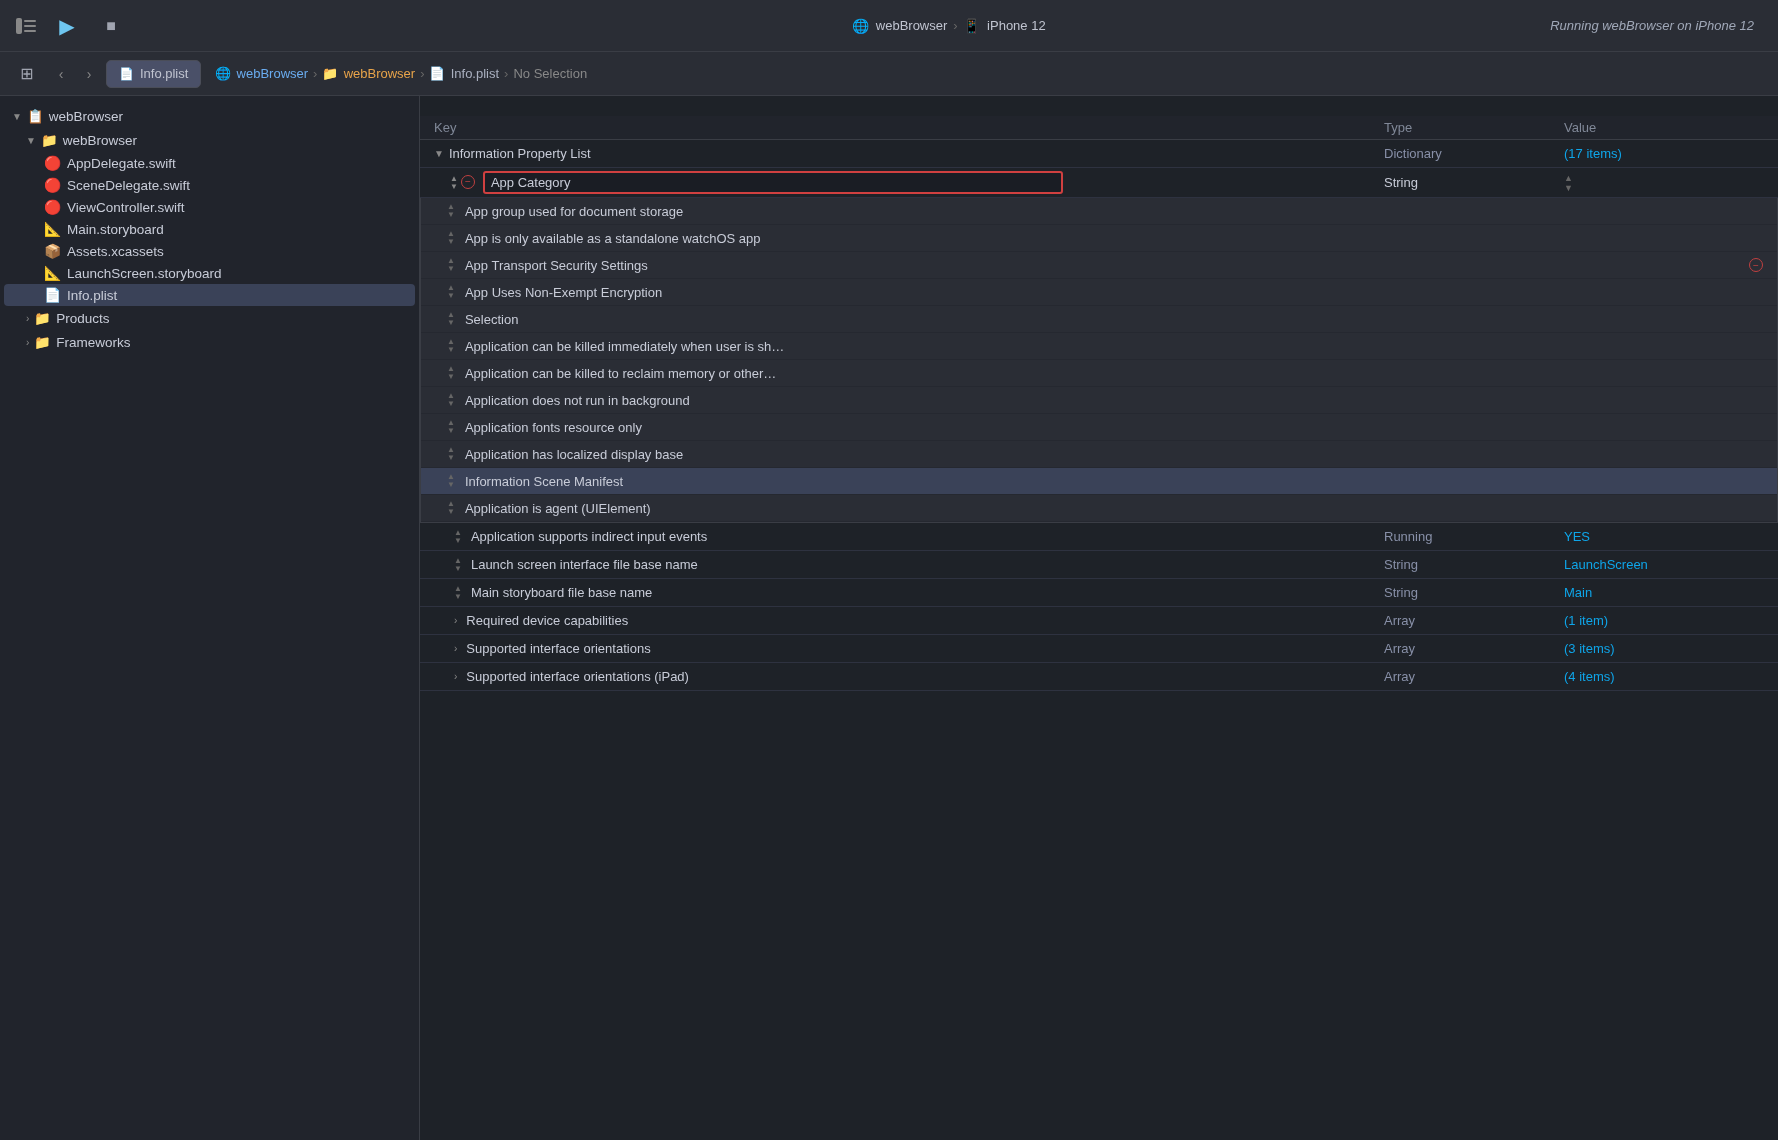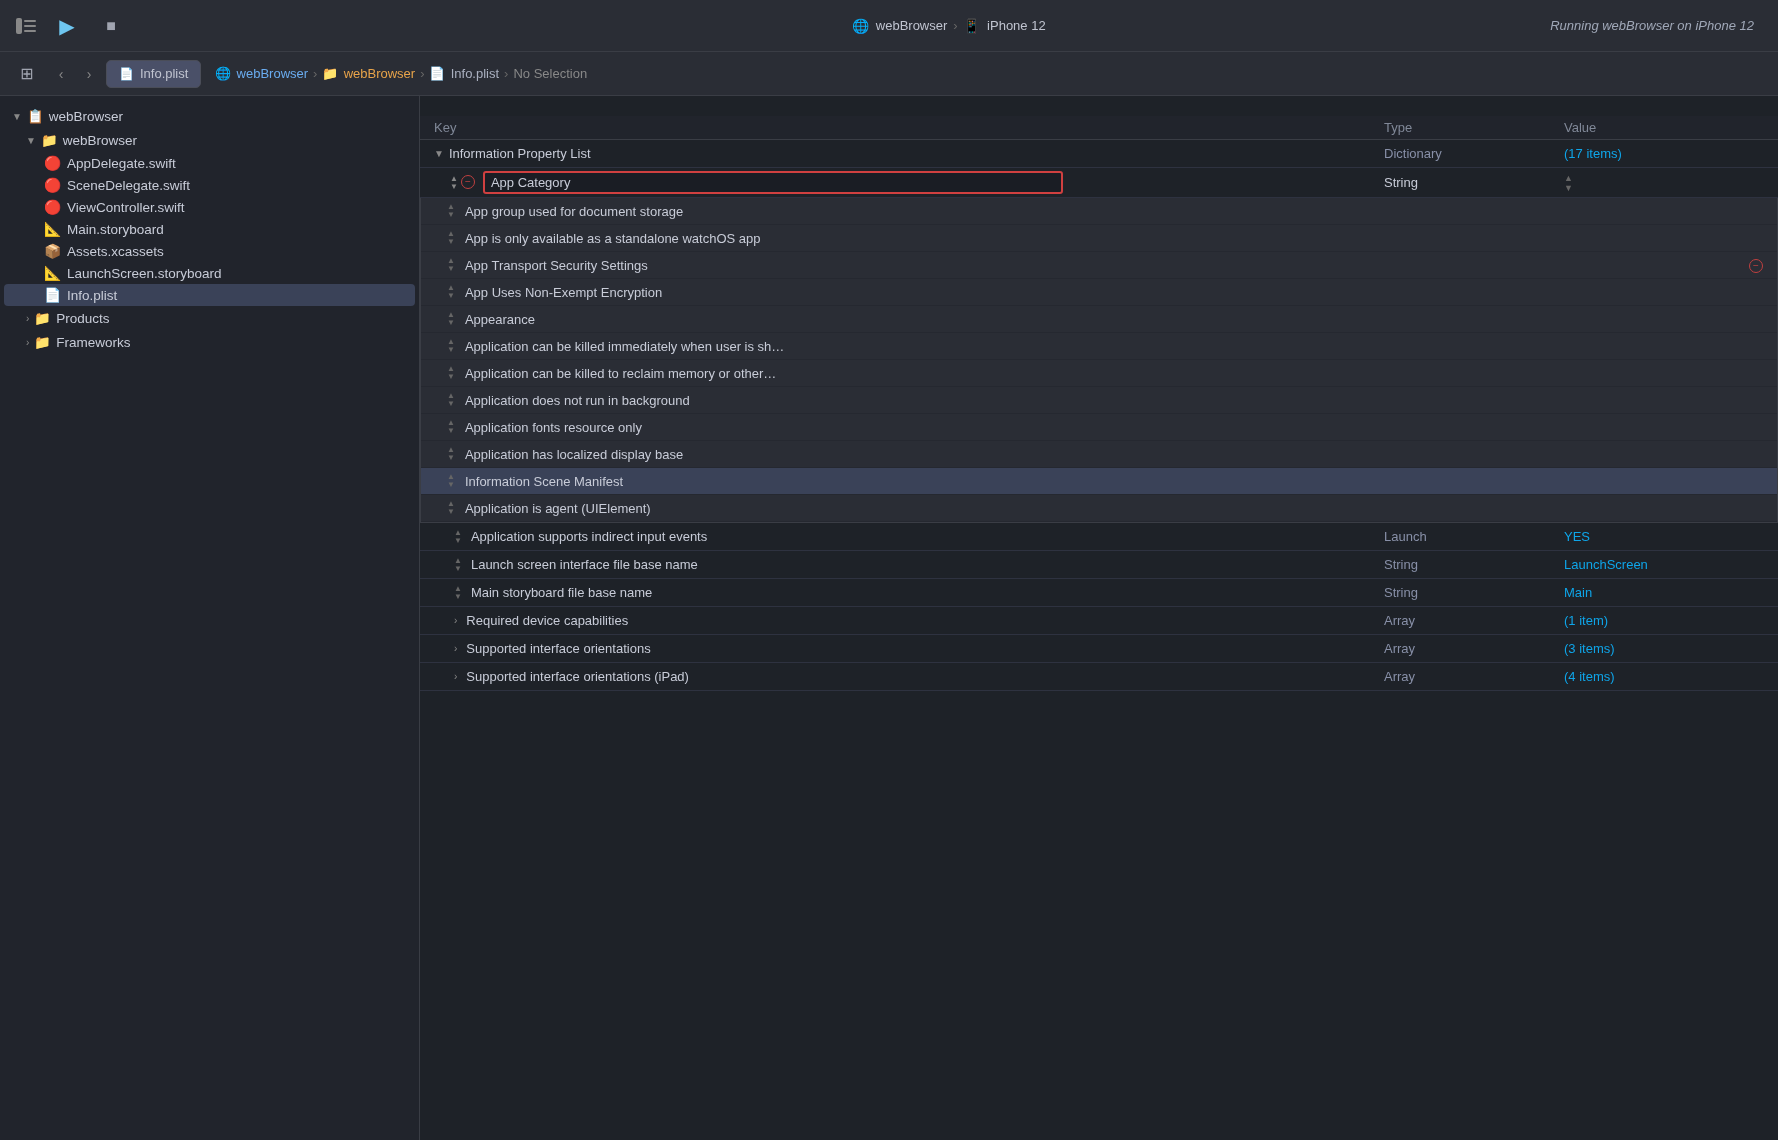--- a/index.html
+++ b/index.html
@@ -451,32 +451,32 @@
           <div class="autocomplete-item">
             <span style="font-size:8px; color:#666; display:flex; flex-direction:column; line-height:1; margin-right:4px;">▲<br>▼</span>
             <span>App group used for document storage</span>
           </div>
           <div class="autocomplete-item">
             <span style="font-size:8px; color:#666; display:flex; flex-direction:column; line-height:1; margin-right:4px;">▲<br>▼</span>
             <span>App is only available as a standalone watchOS app</span>
           </div>
           <div class="autocomplete-item">
             <span style="font-size:8px; color:#666; display:flex; flex-direction:column; line-height:1; margin-right:4px;">▲<br>▼</span>
-            <div style="display:flex; align-items:flex-end; flex:1;">
+            <div style="display:flex; align-items:center; flex:1;">
               <span>App Transport Security Settings</span>
               <div class="minus-circle" style="margin-left:auto;">−</div>
             </div>
           </div>
           <div class="autocomplete-item">
             <span style="font-size:8px; color:#666; display:flex; flex-direction:column; line-height:1; margin-right:4px;">▲<br>▼</span>
             <span>App Uses Non-Exempt Encryption</span>
           </div>
           <div class="autocomplete-item">
             <span style="font-size:8px; color:#666; display:flex; flex-direction:column; line-height:1; margin-right:4px;">▲<br>▼</span>
-            <span>Appearance</span>
+            <span>Selection</span>
           </div>
           <div class="autocomplete-item">
             <span style="font-size:8px; color:#666; display:flex; flex-direction:column; line-height:1; margin-right:4px;">▲<br>▼</span>
             <span>Application can be killed immediately when user is sh…</span>
           </div>
           <div class="autocomplete-item">
             <span style="font-size:8px; color:#666; display:flex; flex-direction:column; line-height:1; margin-right:4px;">▲<br>▼</span>
             <span>Application can be killed to reclaim memory or other…</span>
           </div>
           <div class="autocomplete-item">
@@ -500,21 +500,21 @@
             <span>Application is agent (UIElement)</span>
           </div>
         </div>
       </div>
 
       <div class="plist-row">
         <div class="plist-key indented-key">
           <span style="font-size:8px; color:#666; cursor:pointer; display:flex; flex-direction:column; line-height:1; margin-right:4px;">▲<br>▼</span>
           <span>Application supports indirect input events</span>
         </div>
-        <span class="plist-type">Launch</span>
+        <span class="plist-type">Running</span>
         <span class="plist-value">YES</span>
       </div>
 
       <div class="plist-row">
         <div class="plist-key indented-key">
           <span style="font-size:8px; color:#666; cursor:pointer; display:flex; flex-direction:column; line-height:1; margin-right:4px;">▲<br>▼</span>
           <span>Launch screen interface file base name</span>
         </div>
         <span class="plist-type">String</span>
         <span class="plist-value">LaunchScreen</span>

